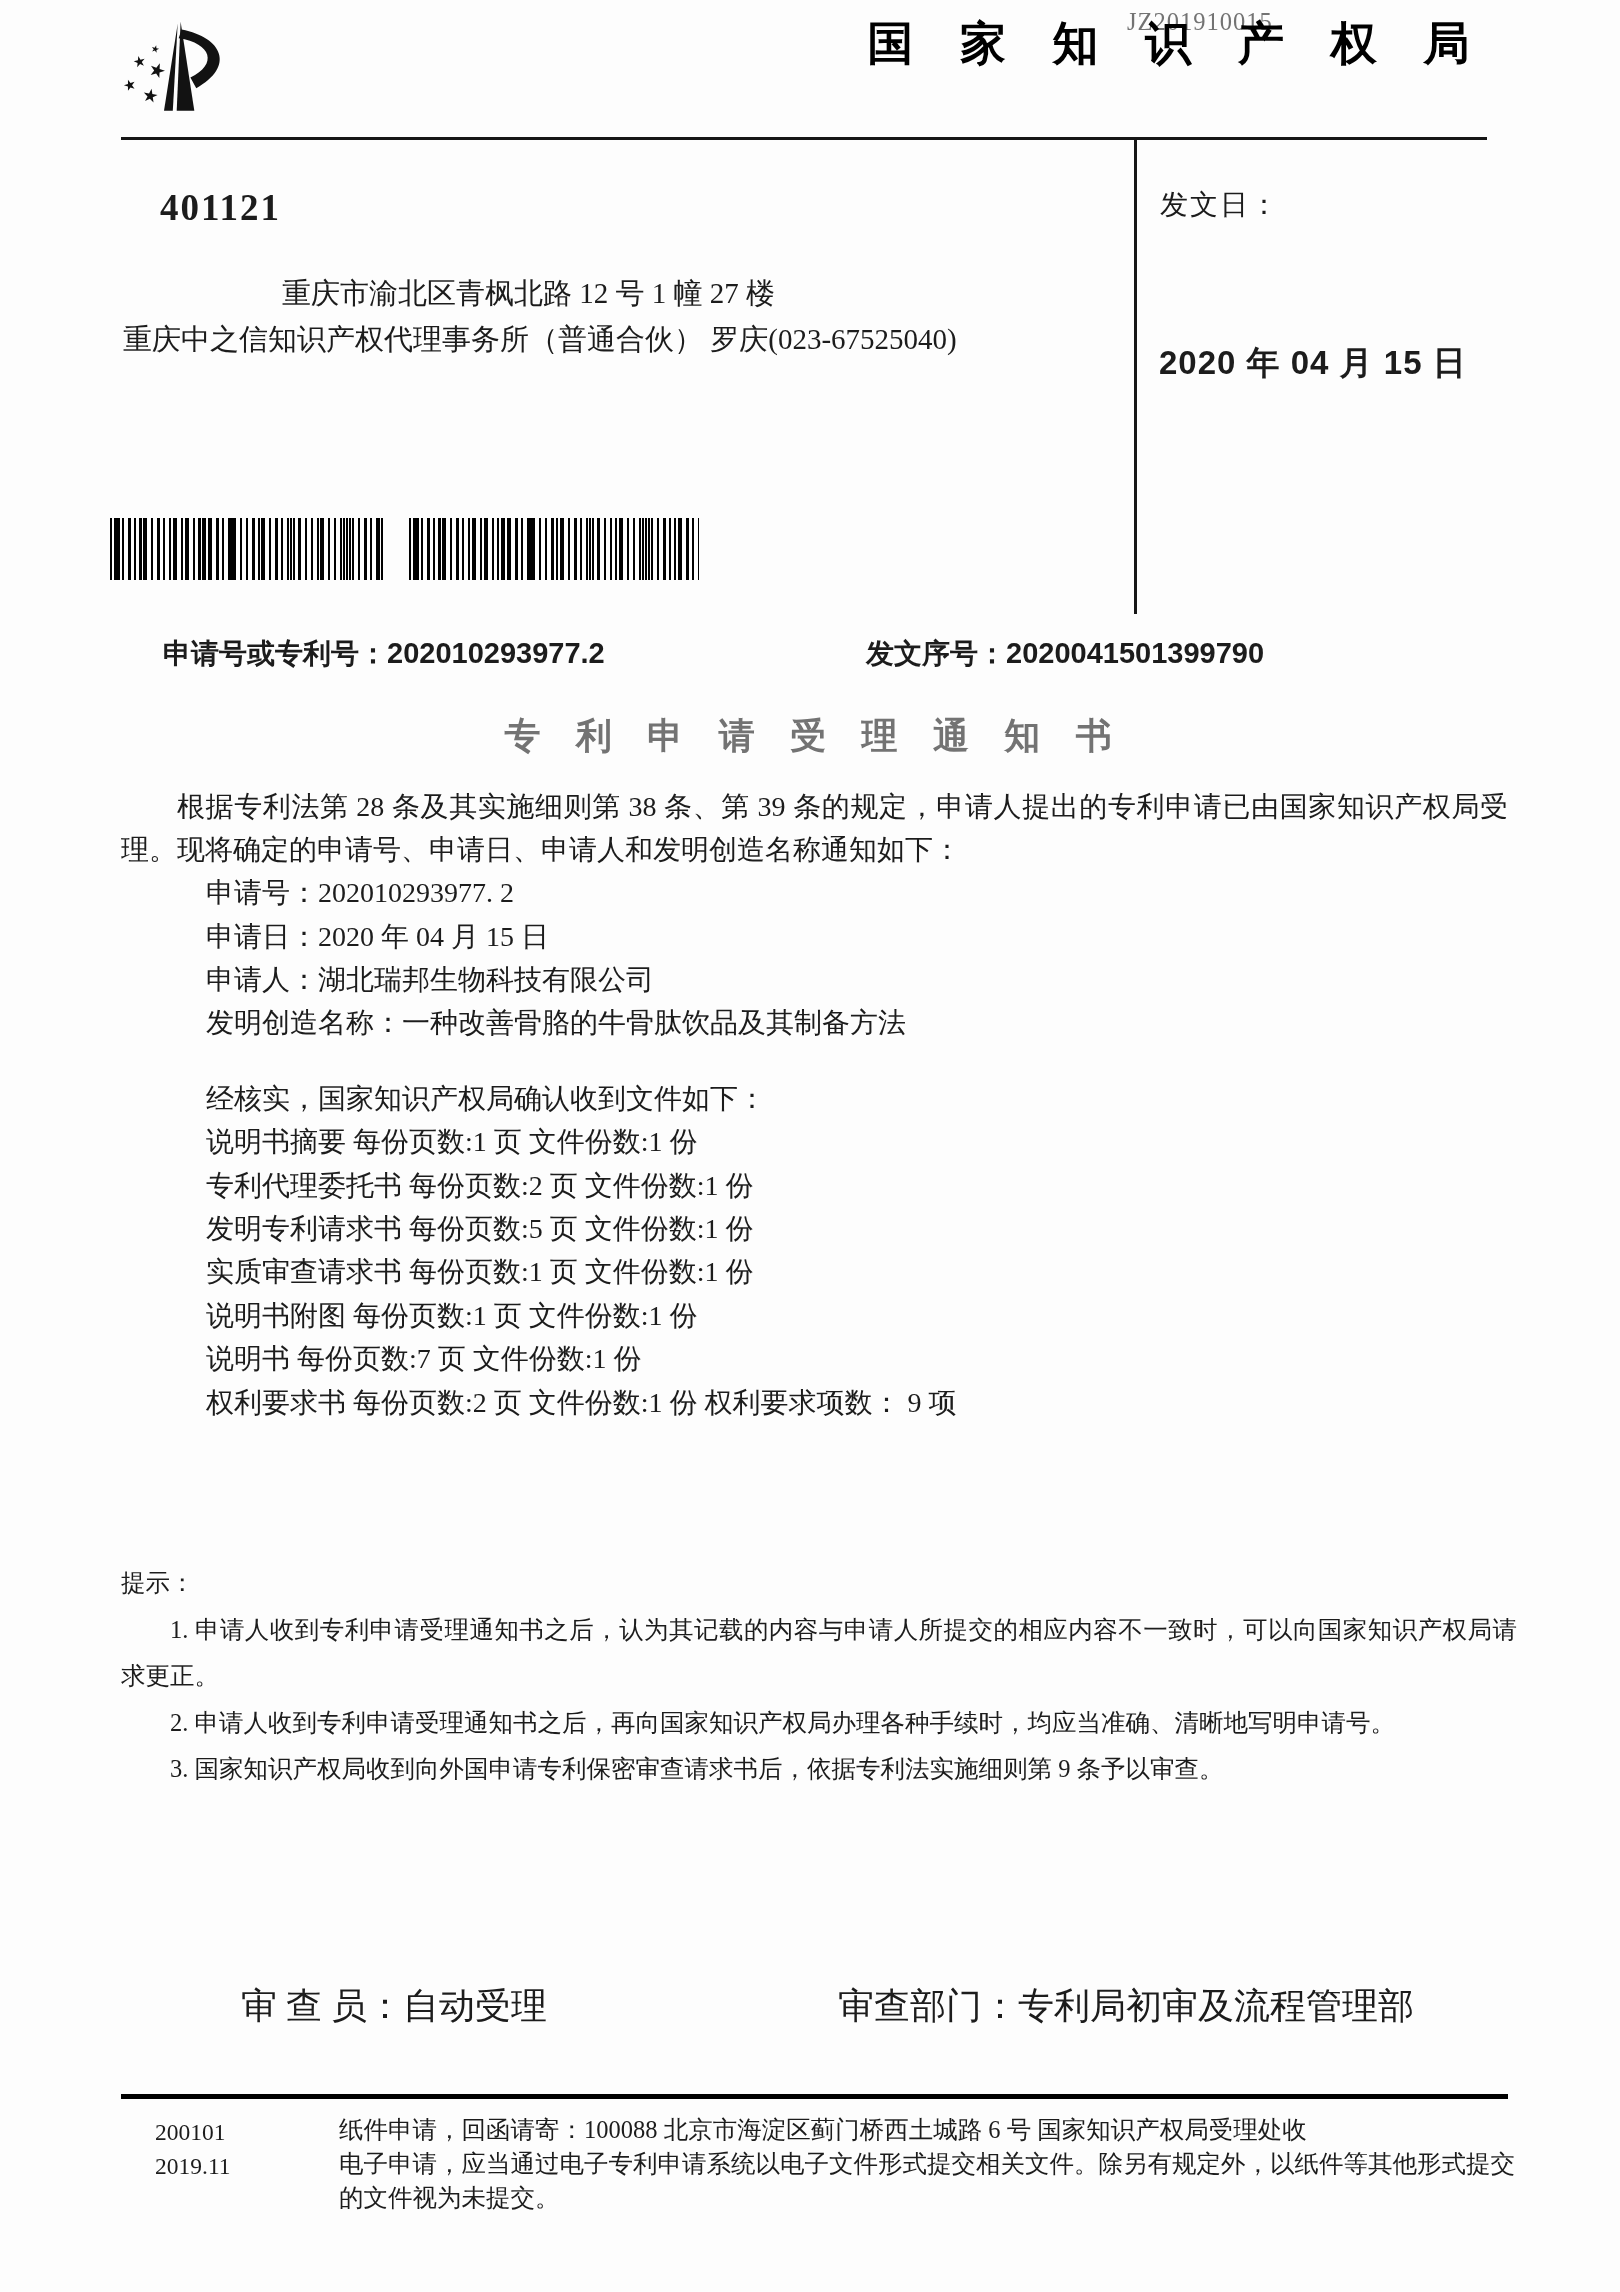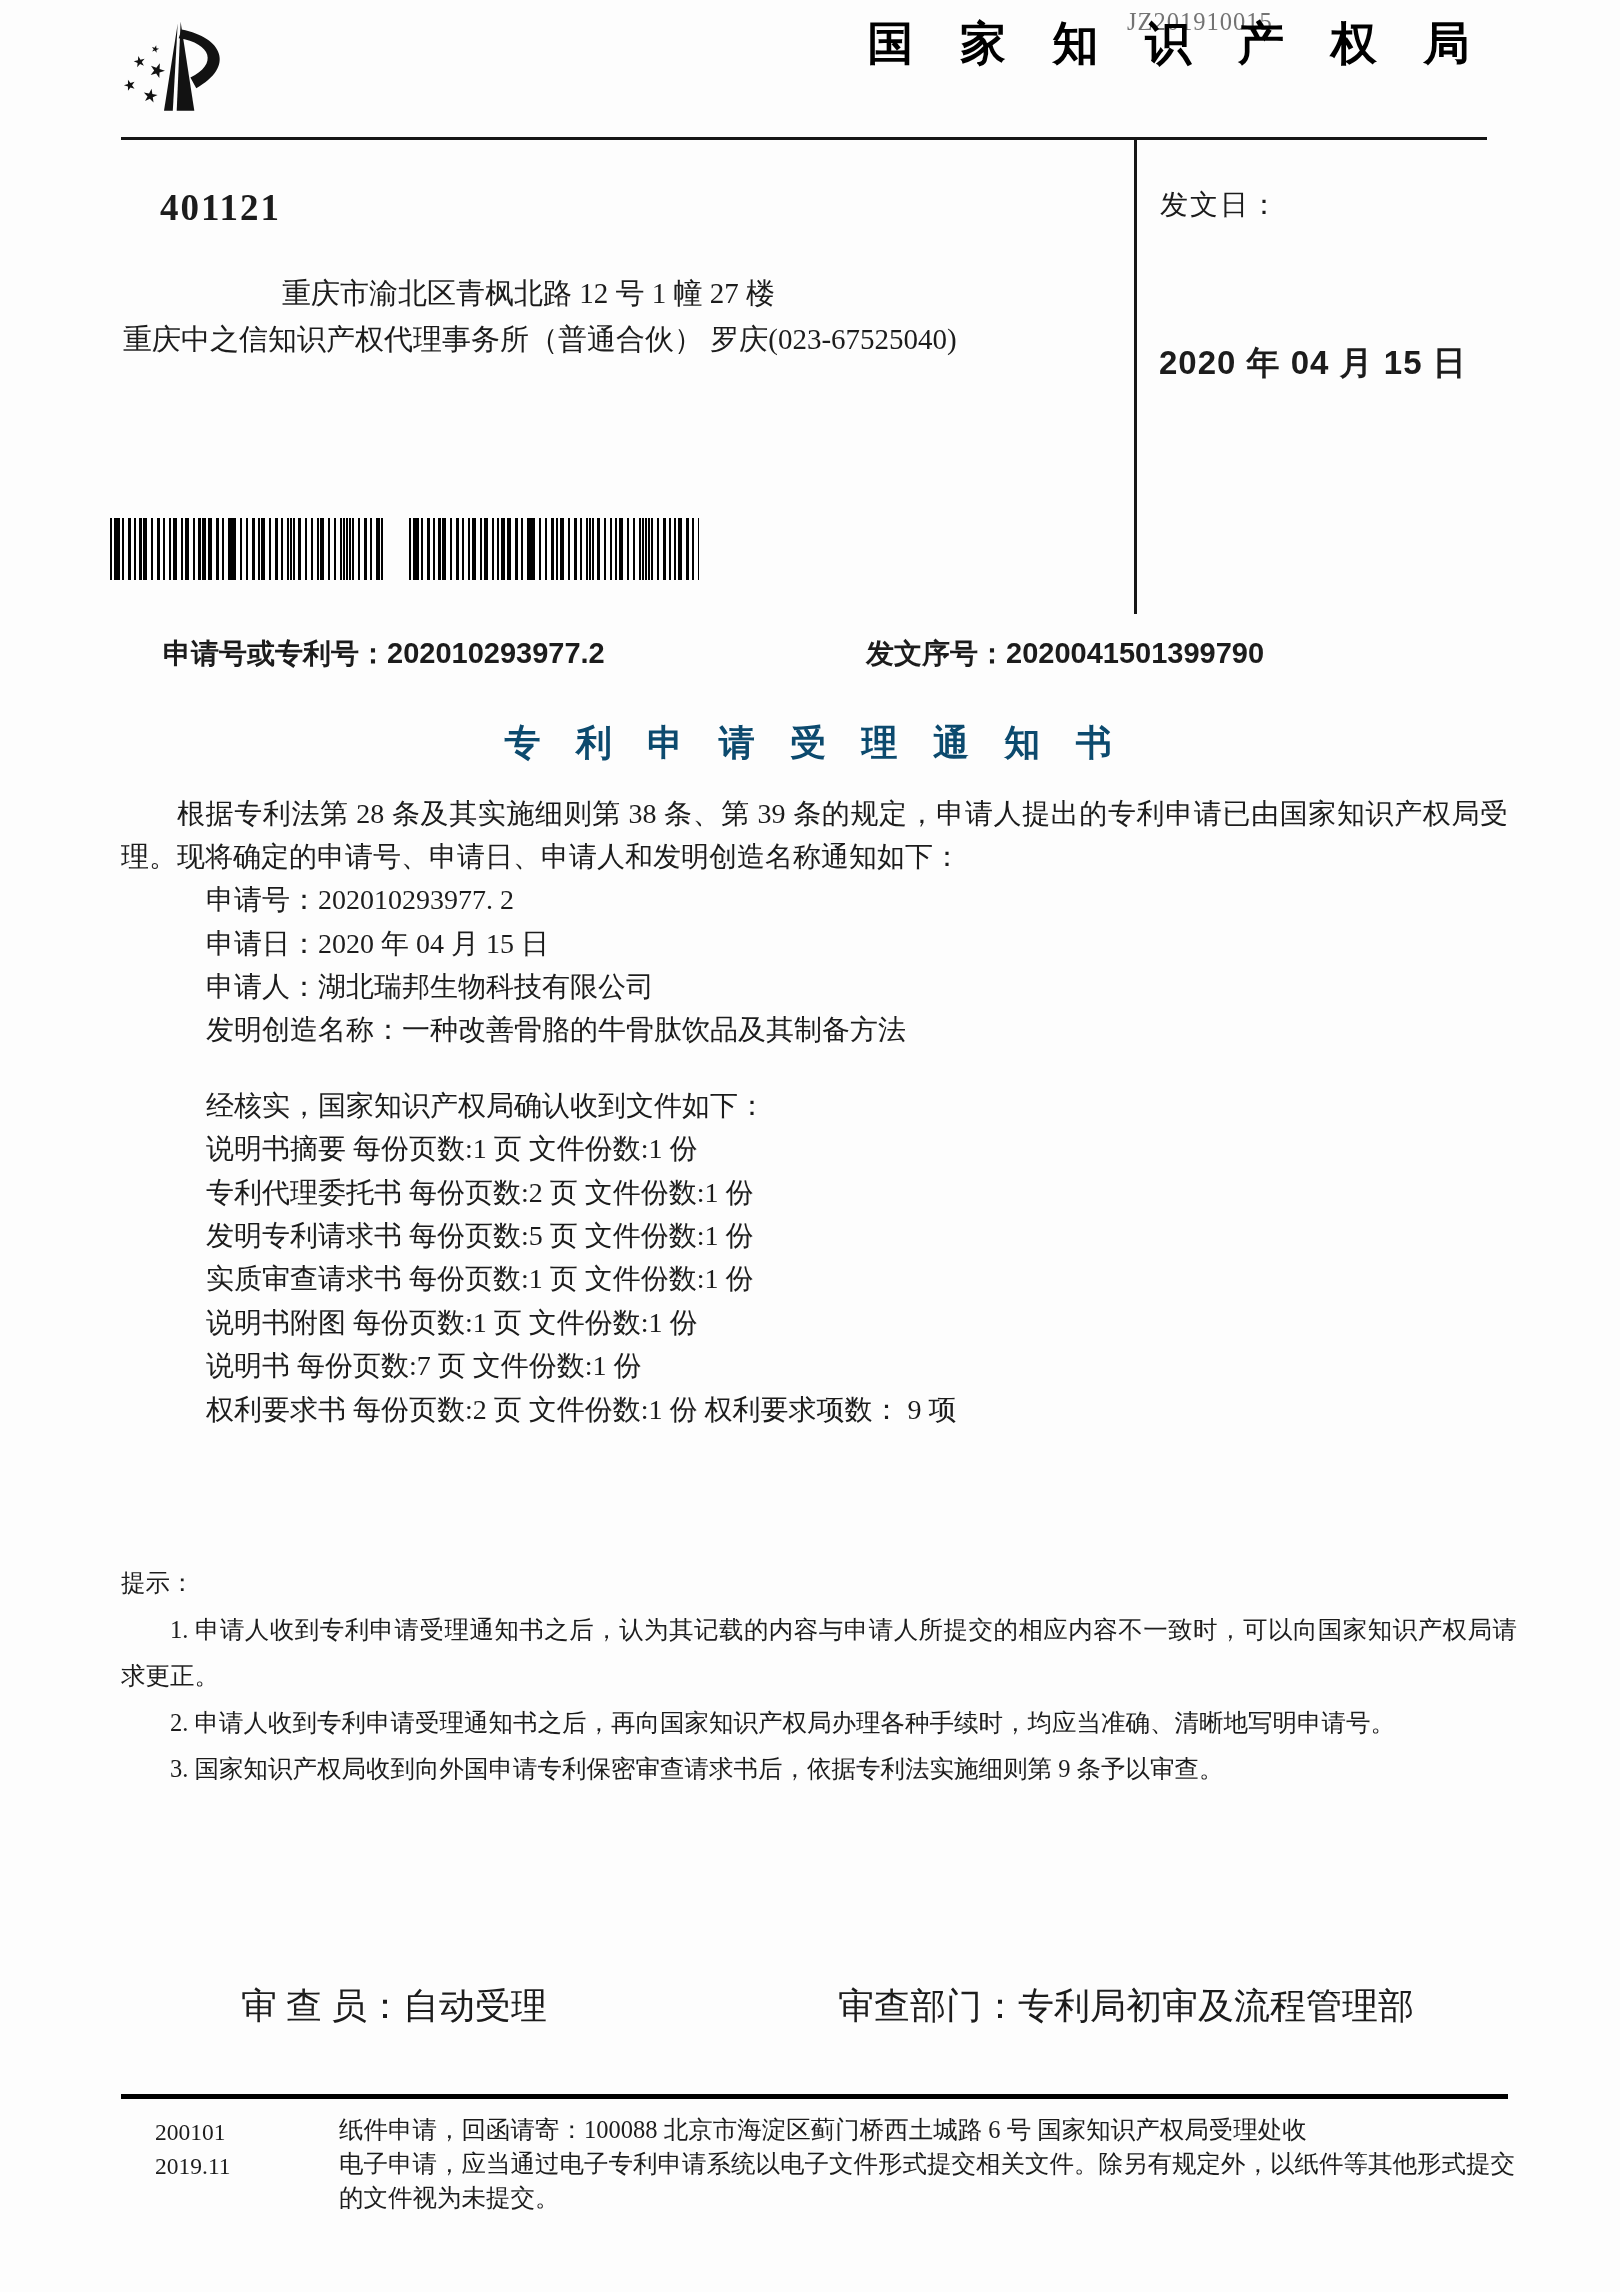--- a/index.html
+++ b/index.html
@@ -55,22 +55,22 @@
   .num-row { top:635px; font-size:28px; font-weight:700; }
   .num-row .val { font-size:29px; font-family:Liberation Sans, sans-serif; }
   .app-row    { left:163px; }
   .serial-row { left:866px; }
 
   .body-block { left:121px; top:712px; width:1387px; }
   .notice-title {
     text-align:center;
     font-size:36px; font-weight:700; letter-spacing:12.7px;
     font-family:"Liberation Sans", sans-serif;
-    color:#0c4a6e;
-    margin-top:7px;
+    color:#737373;
+    margin-top:0;
   }
   .intro {
     margin-top:23.5px;
     font-size:28px; line-height:1.55;
     text-indent:2em; text-align:justify;
   }
   .detail-list, .file-list { margin-left:85px; font-size:28px; line-height:1.55; list-style:none; }
   .file-block { margin-top:32px; }
 
   .tips-block { left:121px; top:1560px; width:1396px; font-size:24.5px; line-height:1.9; }

